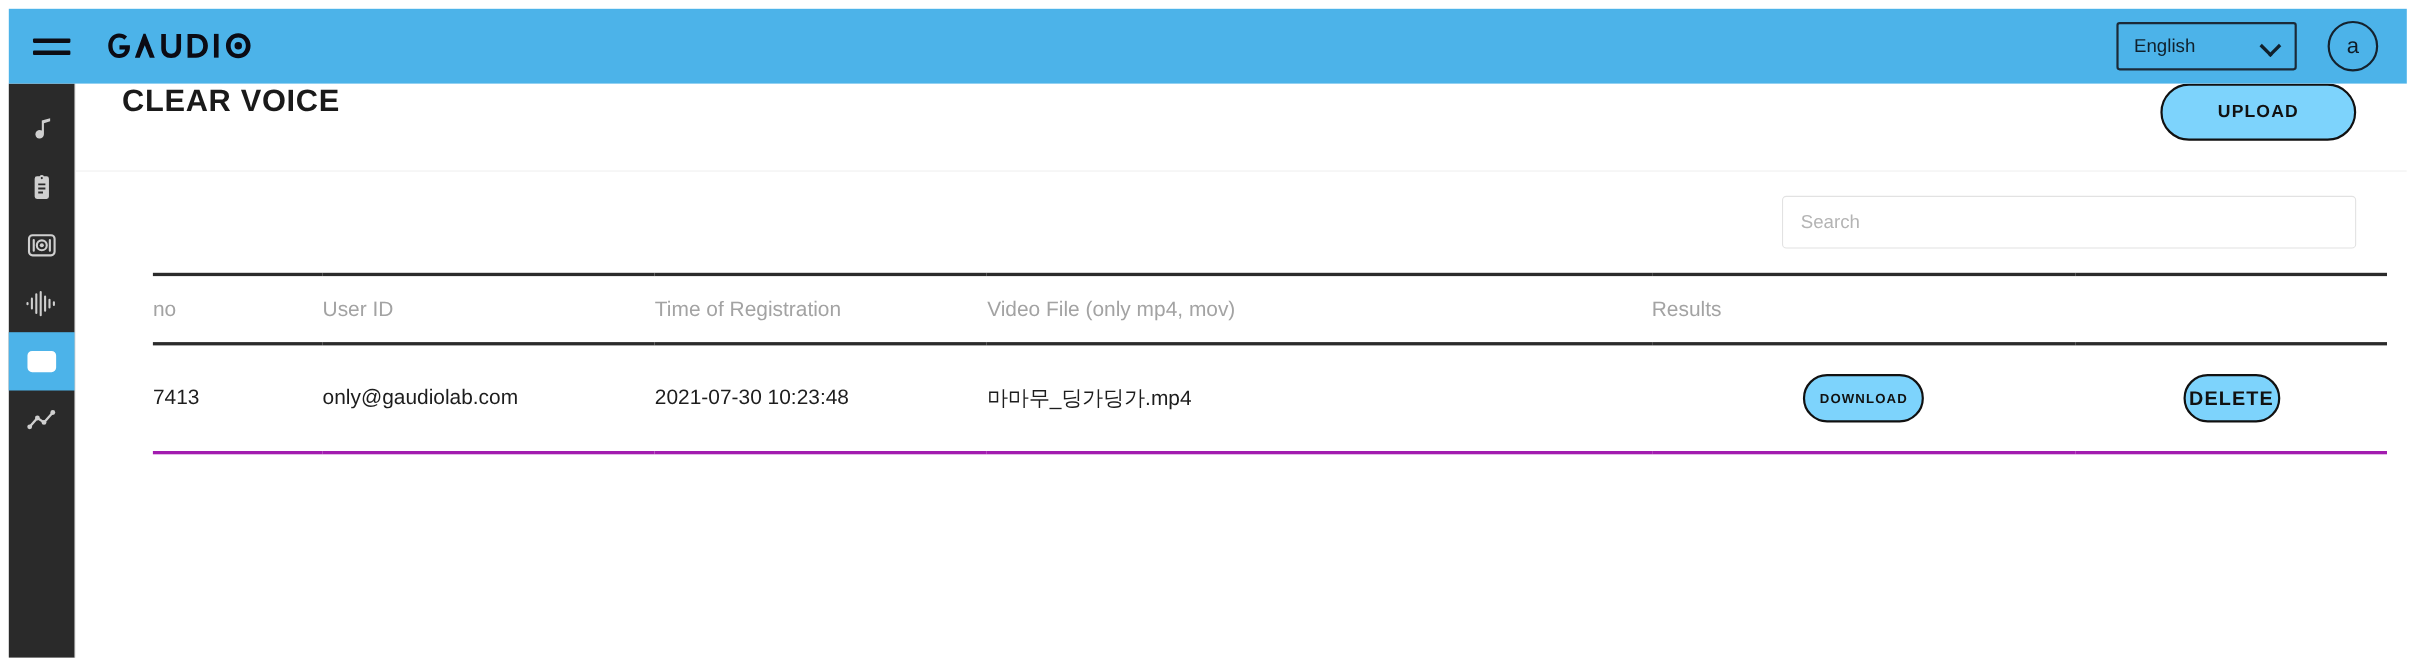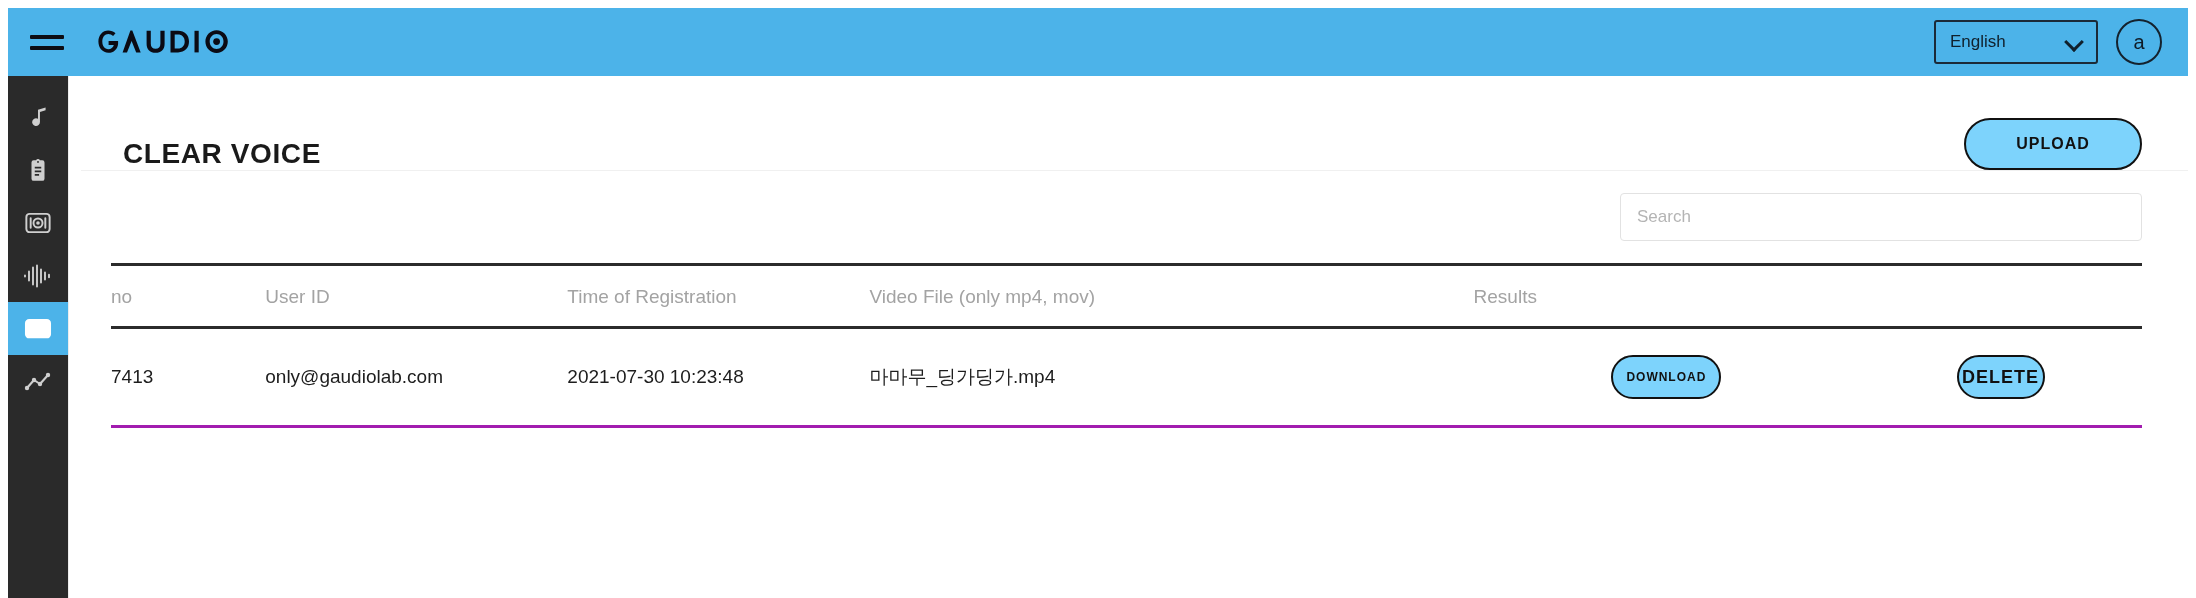--- a/index.html
+++ b/index.html
@@ -57,21 +57,21 @@
     align-items: center;
     height: 40px;
     cursor: pointer;
   }
   .logo svg { display: block; }
 
   .header-right {
     margin-left: auto;
     display: flex;
     align-items: center;
-    gap: 18px;
+    gap: 28px;
     padding-right: 12px;
   }
 
   .lang-select {
     width: 164px;
     height: 44px;
     border: 2px solid #1b2a38;
     border-radius: 3px;
     background: transparent;
     display: flex;
@@ -147,26 +147,25 @@
     top: 76px;
     left: 68px;
     right: 8px;
     bottom: 0;
     background: #ffffff;
     border-left: 1px solid #ececec;
     overflow: hidden;
   }
 
   .title-row {
-    height: 95px;
-    display: flex;
-    align-items: flex-end;
+    height: 80px;
+    display: flex;
+    align-items: flex-start;
     padding: 0 46px 0 42px;
     border-bottom: 1px solid #f0f0f0;
-    margin-left: 12px;
   }
 
   .page-title {
     font-size: 28px;
     font-weight: bold;
     letter-spacing: 0.6px;
     color: #1a1a1a;
   }
 
   .btn-pill {
@@ -214,20 +213,21 @@
 
   
   .table-wrap {
     padding: 0 46px 0 42px;
   }
 
   table {
     width: 100%;
     border-collapse: collapse;
     table-layout: fixed;
+    margin-left: 28px;
   }
 
   thead tr { border-top: 3px solid #2b2b2b; border-bottom: 3px solid #2b2b2b; }
 
   thead th {
     text-align: left;
     font-weight: normal;
     font-size: 19px;
     color: #a3a3a3;
     padding: 20px 0 18px 0;

